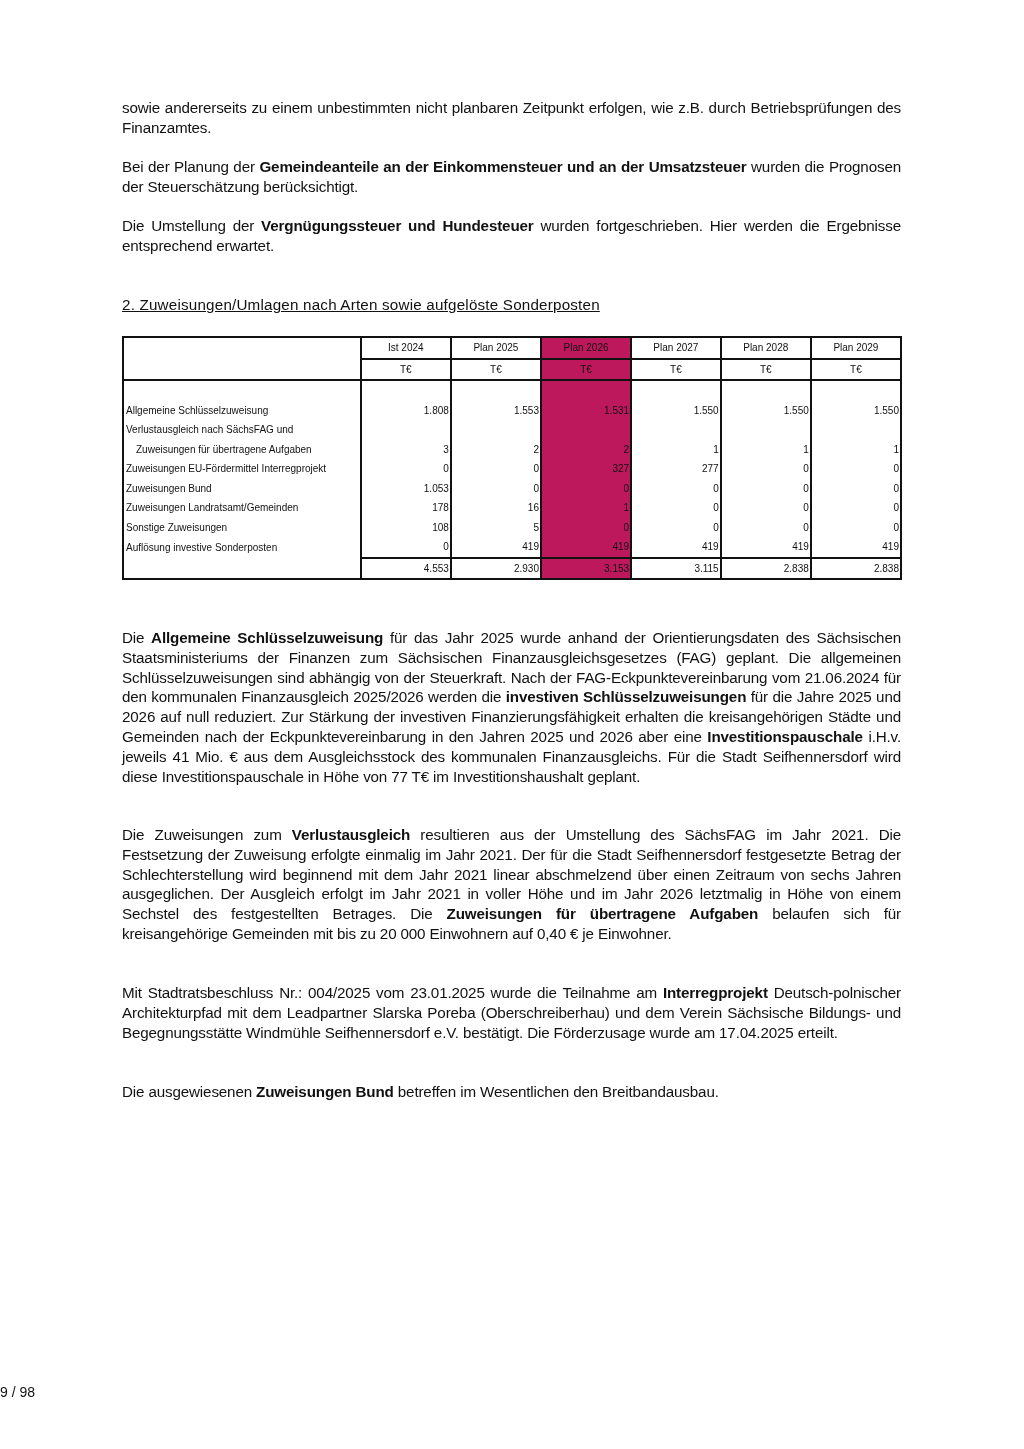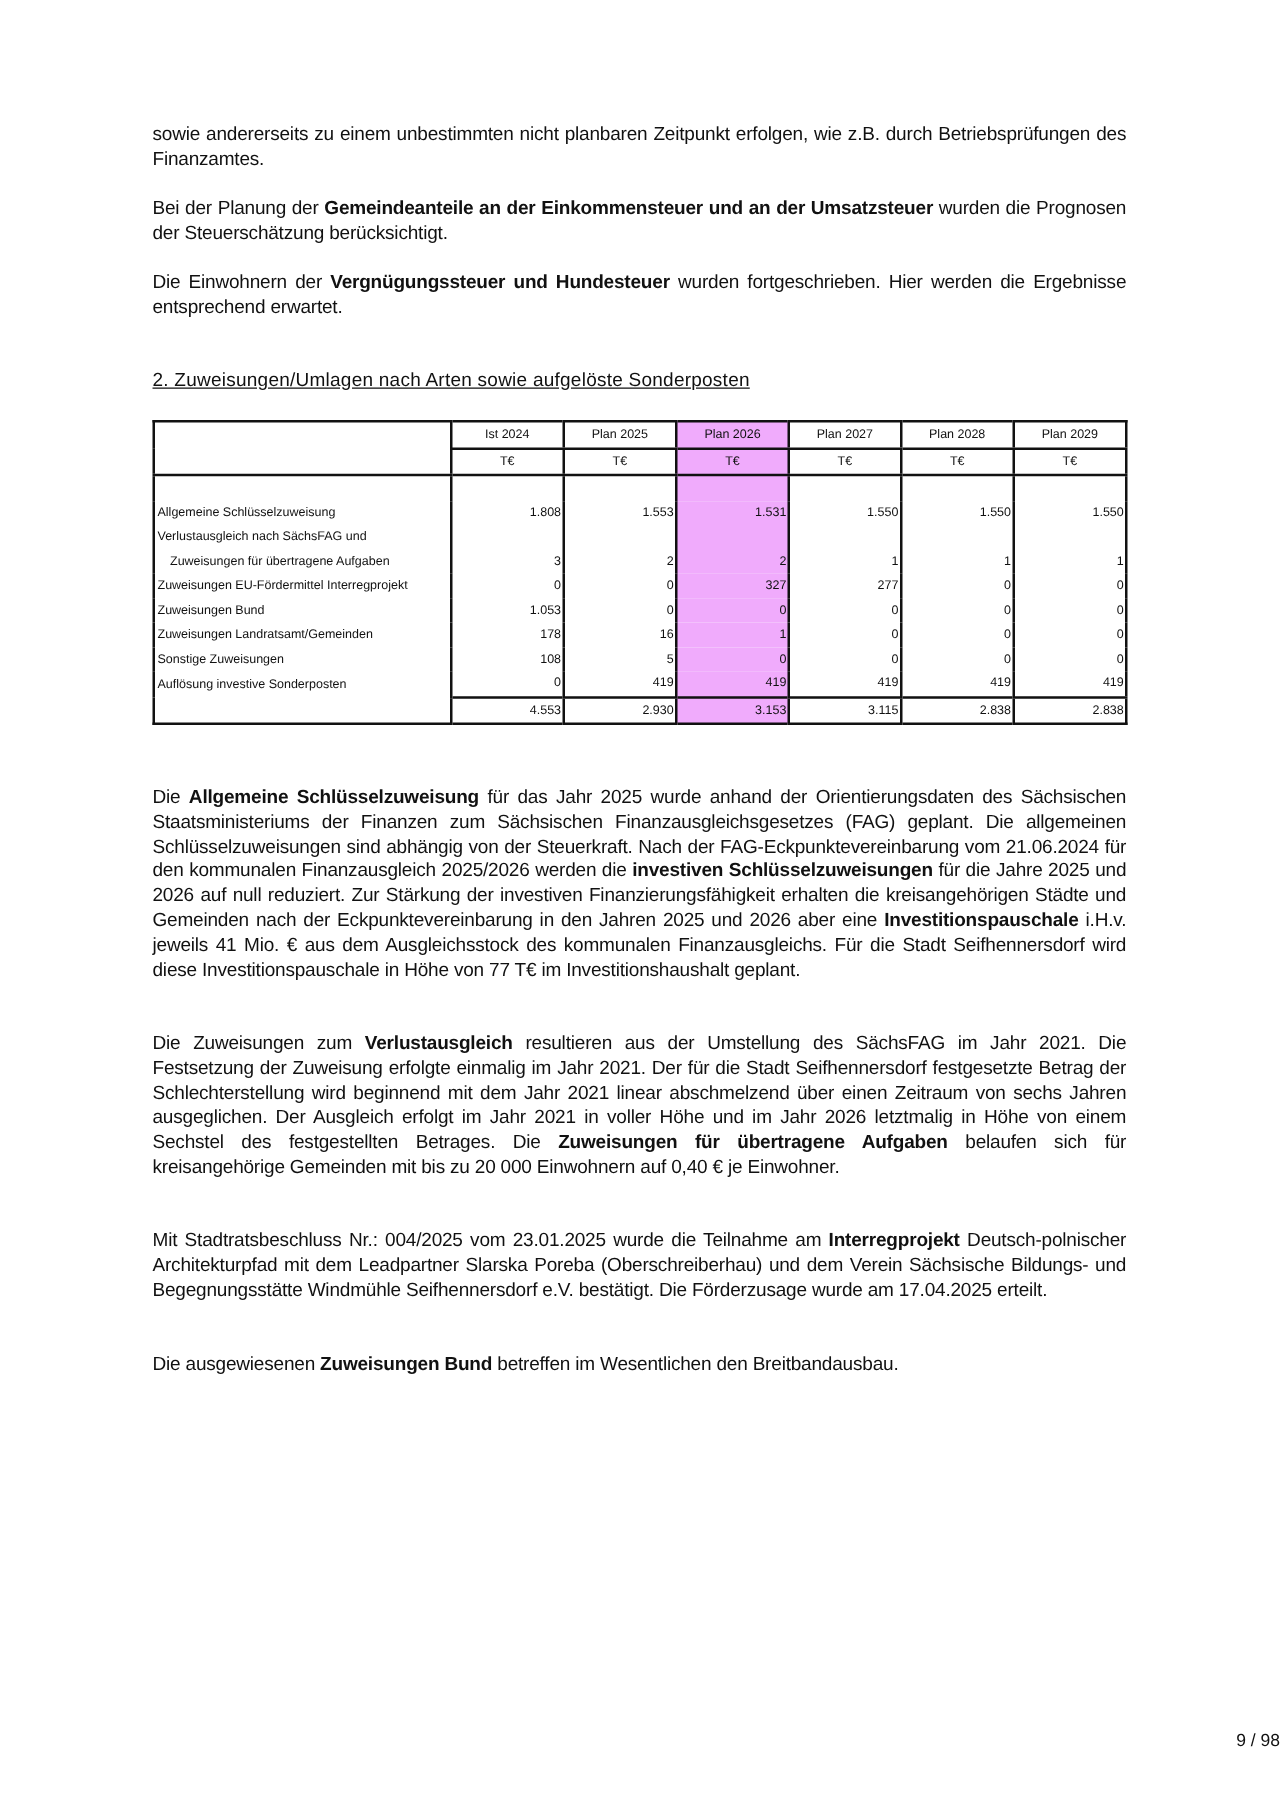--- a/index.html
+++ b/index.html
@@ -9,42 +9,42 @@
   b { font-weight: bold; }
   .p1 { position: absolute; top: 0; left: 0; width: 779px; }
   .p2 { position: absolute; top: 59px; left: 0; width: 779px; }
   .p3 { position: absolute; top: 118px; left: 0; width: 779px; }
   .heading { position: absolute; top: 198px; left: 0; font-size: 15.2px; font-weight: normal; text-decoration: underline; letter-spacing: 0.2px; white-space: nowrap; }
   table.fin { position: absolute; top: 238px; left: 0; width: 780px; border-collapse: collapse; font-size: 10px; border: 2px solid #111; }
   table.fin td, table.fin th { padding: 0 1px; height: 19.5px; line-height: 19px; font-weight: normal; white-space: nowrap; }
   table.fin .lbl { width: 308px; text-align: left; padding-left: 2px; }
   table.fin .num { width: 76px; text-align: right; border-left: 2px solid #111; padding-right: 1px; }
   table.fin th.num { text-align: center; }
-  table.fin .shade { background: #f0abfc; }
+  table.fin .shade { background: #be185d; }
   tr.hdr1 th.num { border-bottom: 2px solid #111; }
   tr.hdr2 th { border-bottom: 2px solid #111; }
   tr.spacer td { height: 19.5px; }
   tr.total td.num { border-top: 2px solid #111; padding-left: 48px; }
   .indent { padding-left: 12px !important; }
   .p4 { position: absolute; top: 530px; left: 0; width: 779px; }
   .p5 { position: absolute; top: 727px; left: 0; width: 779px; }
   .p6 { position: absolute; top: 885px; left: 0; width: 779px; }
   .p7 { position: absolute; top: 984px; left: 0; width: 779px; }
-  .footer { position: absolute; top: 1384px; left: 0; width: 1024px; text-align: right; font-size: 14px; }
+  .footer { position: absolute; top: 1384px; left: 0; width: 1024px; text-align: left; font-size: 14px; }
 </style>
 </head>
 <body>
 
 <div class="page">
 
   <p class="para p1"><span>sowie andererseits zu einem unbestimmten nicht planbaren Zeitpunkt erfolgen, wie z.B. durch Betriebsprüfungen des Finanzamtes.</span></p>
 
   <p class="para p2"><span>Bei der Planung der </span><b>Gemeindeanteile an der Einkommensteuer und an der Umsatzsteuer</b><span> wurden die Prognosen der Steuerschätzung berücksichtigt.</span></p>
 
-  <p class="para p3"><span>Die Einwohnern der </span><b>Vergnügungssteuer und Hundesteuer</b><span> wurden fortgeschrieben. Hier werden die Ergebnisse entsprechend erwartet.</span></p>
+  <p class="para p3"><span>Die Umstellung der </span><b>Vergnügungssteuer und Hundesteuer</b><span> wurden fortgeschrieben. Hier werden die Ergebnisse entsprechend erwartet.</span></p>
 
   <div class="heading">2. Zuweisungen/Umlagen nach Arten sowie aufgelöste Sonderposten</div>
 
   <table class="fin">
     <tbody>
         <tr class="hdr1">
       <th class="lbl"></th>
       <th class="num">Ist 2024</th>
       <th class="num">Plan 2025</th>
       <th class="num shade">Plan 2026</th>

